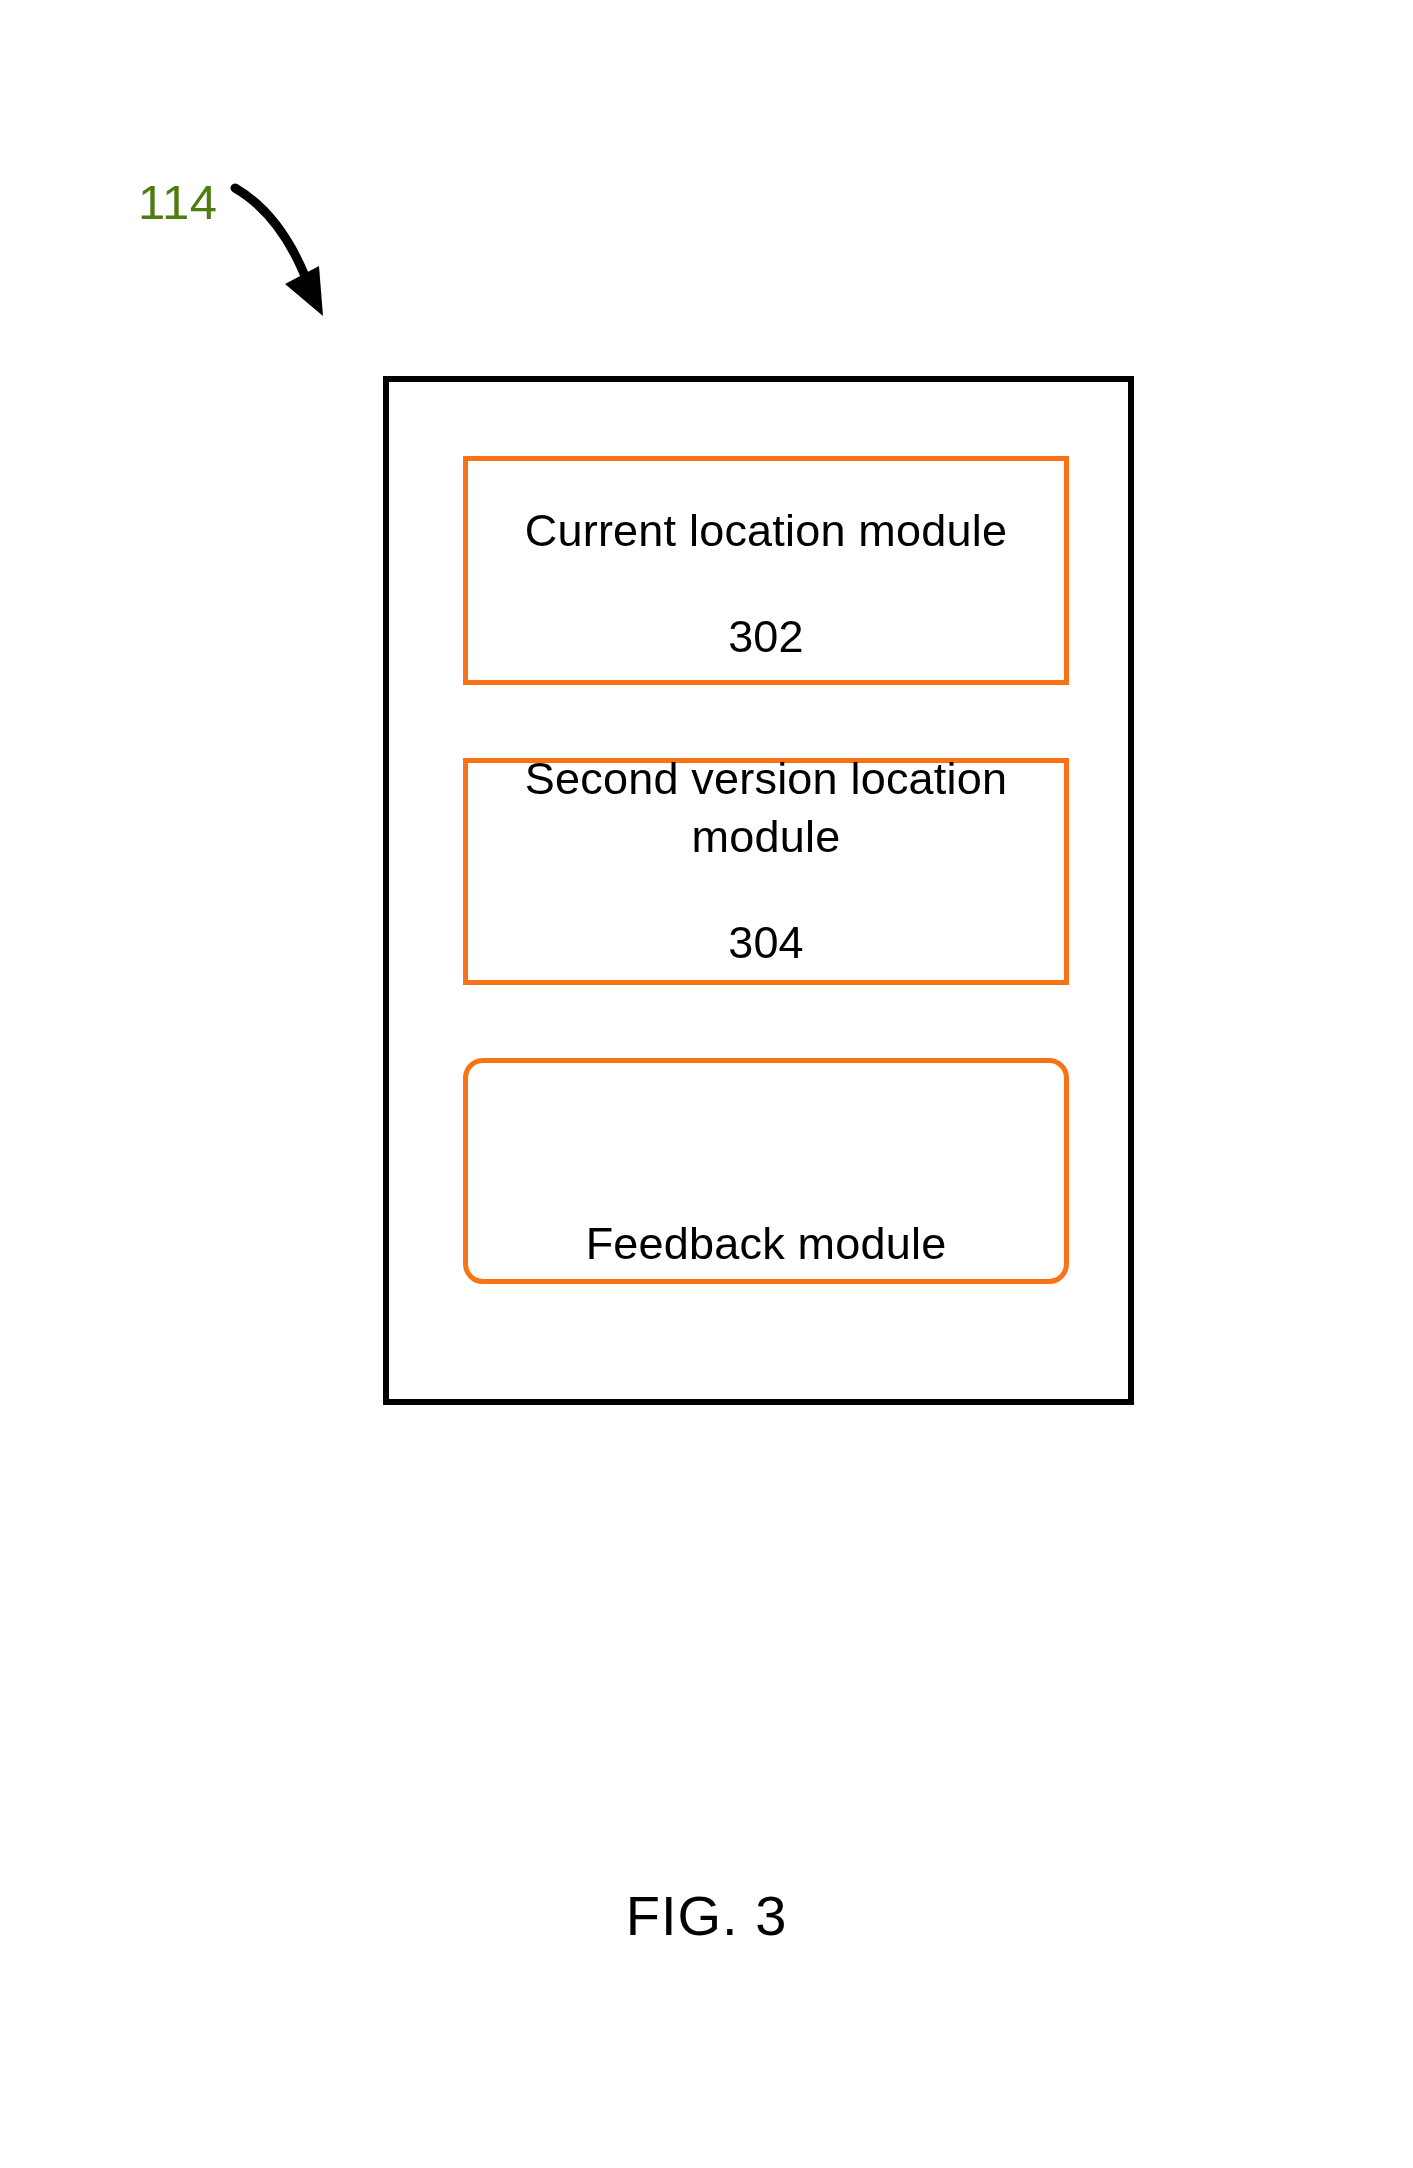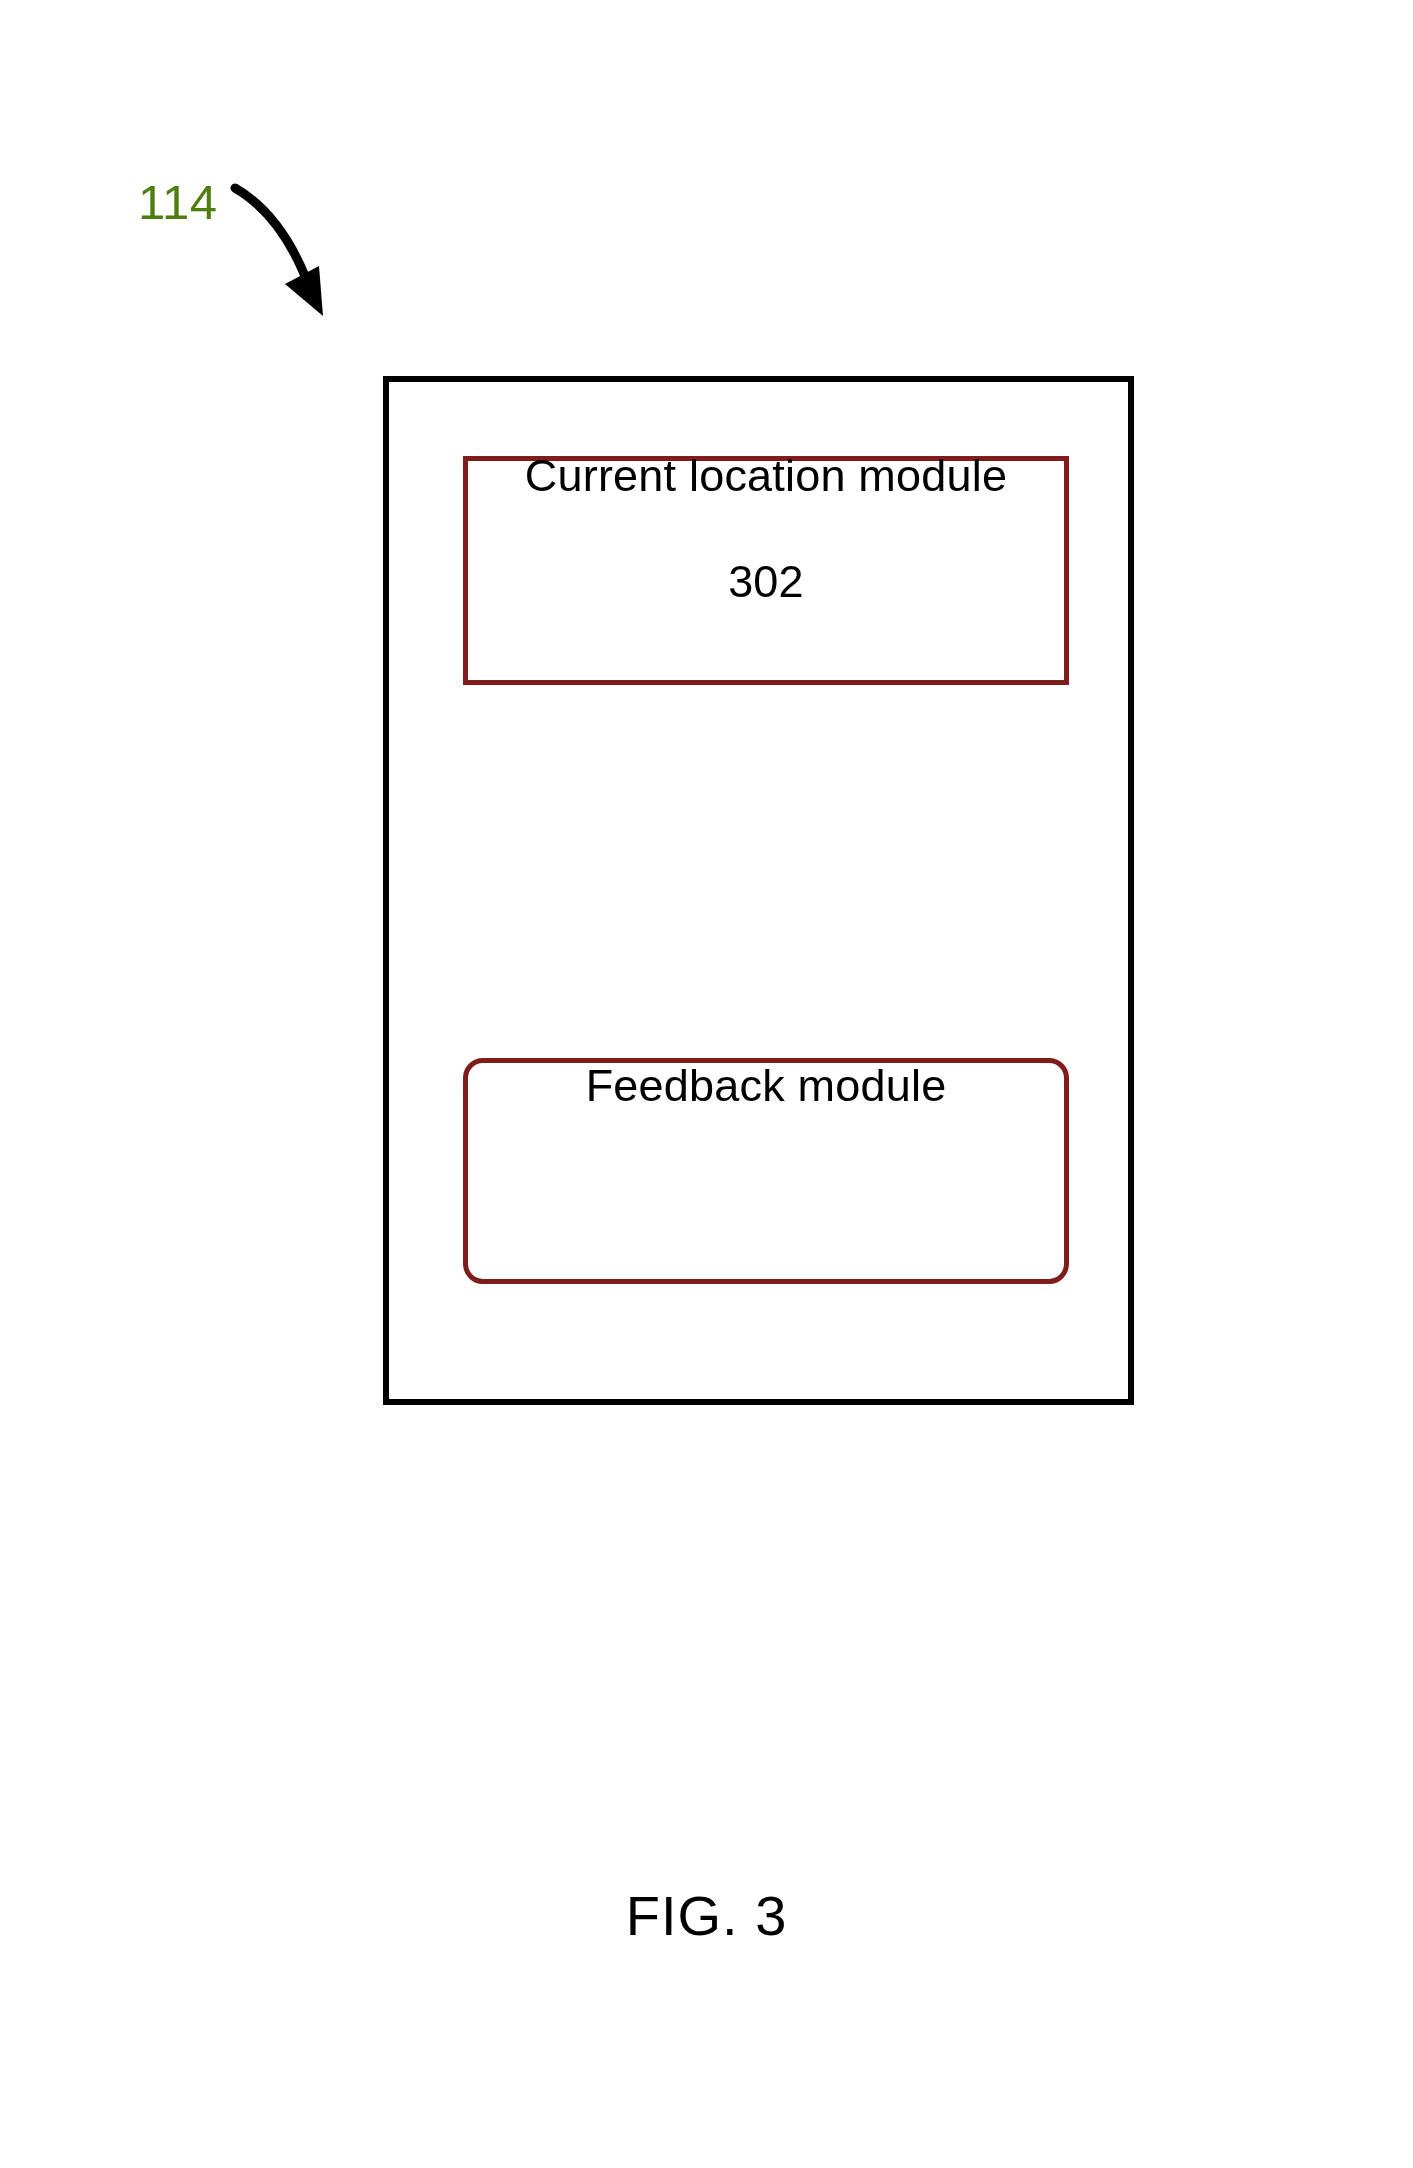--- a/index.html
+++ b/index.html
@@ -48,26 +48,26 @@
     border: 6px solid #000000;
     background: #ffffff;
   }
 
   
   .module-box {
     position: absolute;
     left: 74px;
     width: 606px;
     box-sizing: border-box;
-    border: 5px solid #7f1d1d;
+    border: 5px solid #f97316;
     background: #ffffff;
     display: flex;
     flex-direction: column;
     align-items: center;
-    justify-content: flex-start;
+    justify-content: flex-end;
   }
   #module-box-0 { top: 74px;  height: 229px; }
   #module-box-1 { top: 376px; height: 227px; }
   #module-box-2 { top: 676px; height: 226px; border-radius: 20px; }
 
   .module-text {
     font-size: 45px;
     line-height: 58px;
     text-align: center;
     letter-spacing: 0.2px;
@@ -111,20 +111,27 @@
 
 <div id="outer-box">
 
   <div class="module-box" id="module-box-0">
     <div class="module-stack">
       <div class="module-text">Current location module</div>
       <div class="module-ref">302</div>
     </div>
   </div>
 
+  <div class="module-box" id="module-box-1">
+    <div class="module-stack">
+      <div class="module-text">Second version location
+module</div>
+      <div class="module-ref">304</div>
+    </div>
+  </div>
 
   <div class="module-box" id="module-box-2">
     <div class="module-stack">
       <div class="module-text">Feedback module</div>
     </div>
   </div>
 
 </div>
 
 <div id="figure-caption">FIG. 3</div>

